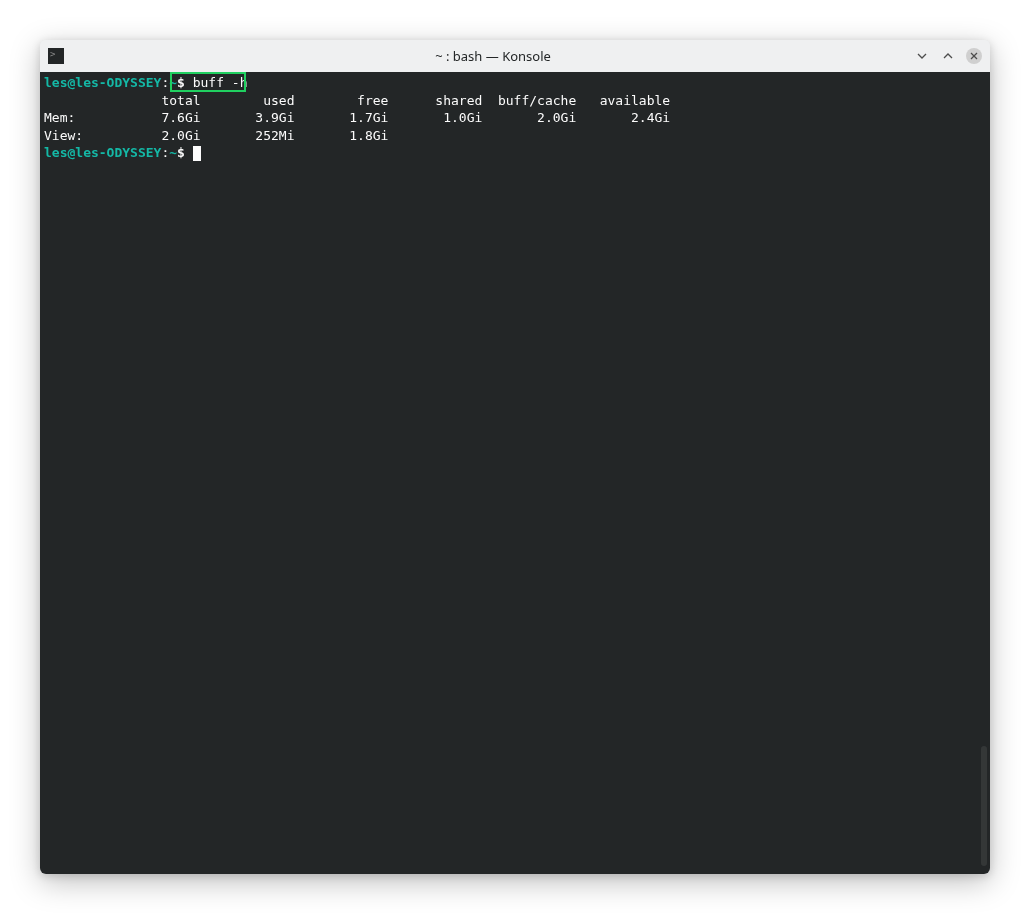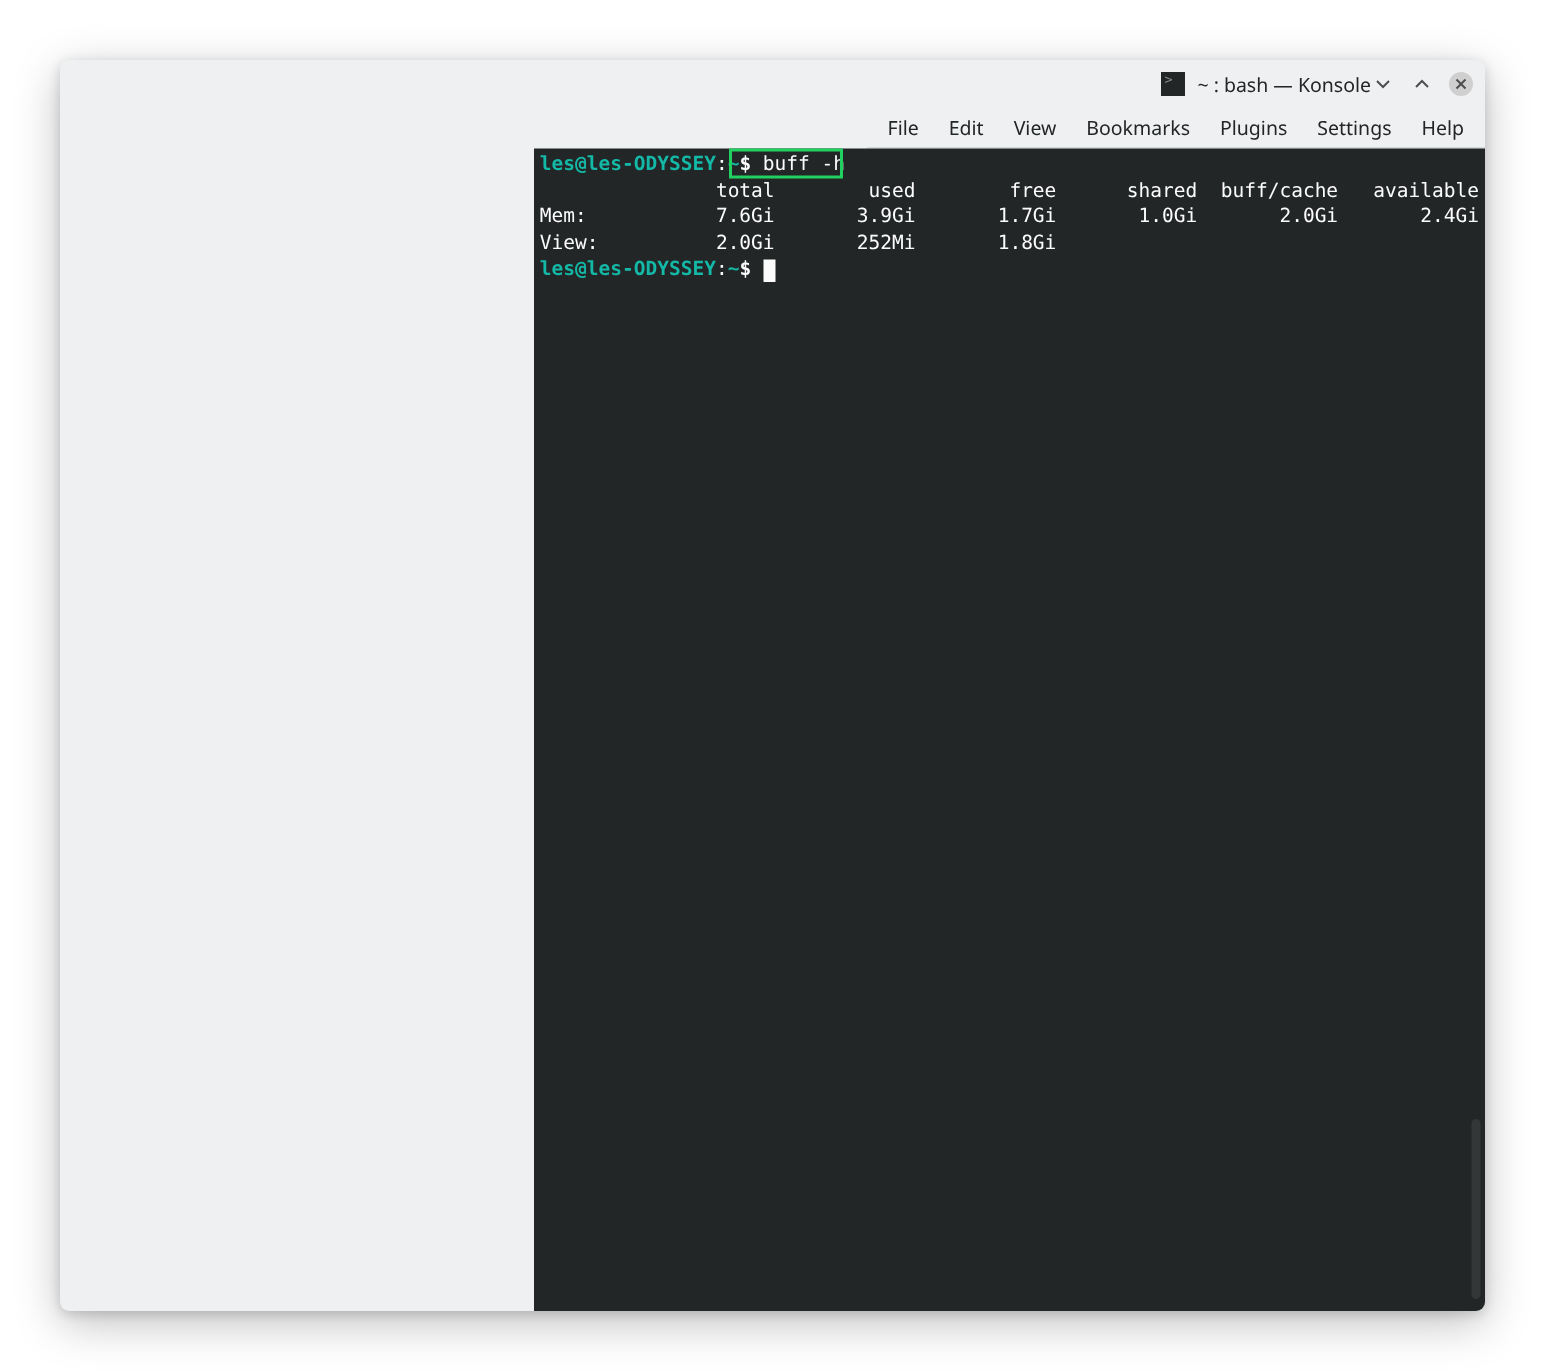--- a/index.html
+++ b/index.html
@@ -14,21 +14,20 @@
   }
   .window {
     width: 950px;
     height: 834px;
     background: #eff0f1;
     border-radius: 6px;
     box-shadow: 0 8px 30px rgba(0,0,0,0.25), 0 2px 8px rgba(0,0,0,0.15);
     display: flex;
     flex-direction: column;
     overflow: hidden;
-    align-items: flex-end;
   }
   .titlebar {
     height: 32px;
     background: #eff0f1;
     display: flex;
     align-items: center;
     padding: 0 8px;
     font-size: 13px;
     color: #232627;
   }
@@ -150,29 +149,20 @@
       </div>
       <div class="close-circle">
         <svg width="10" height="10" viewBox="0 0 10 10">
             <line x1="2" y1="2" x2="8" y2="8" stroke="#4d4d4d" stroke-width="1.3"></line>
             <line x1="8" y1="2" x2="2" y2="8" stroke="#4d4d4d" stroke-width="1.3"></line>
           </svg>
       </div>
     </div>
   </div>
 
-  <div class="menubar">
-    <div class="menu-item">File</div>
-    <div class="menu-item">Edit</div>
-    <div class="menu-item">View</div>
-    <div class="menu-item">Bookmarks</div>
-    <div class="menu-item">Plugins</div>
-    <div class="menu-item">Settings</div>
-    <div class="menu-item">Help</div>
-  </div>
 
   <div class="terminal" id="terminal-area"><span class="prompt">les@les-ODYSSEY</span><span class="plain">:</span><span class="prompt">~</span><span class="dollar">$ </span><span class="plain">buff -h</span>
 <span class="plain">               total        used        free      shared  buff/cache   available</span>
 <span class="plain">Mem:           7.6Gi       3.9Gi       1.7Gi       1.0Gi       2.0Gi       2.4Gi</span>
 <span class="plain">View:          2.0Gi       252Mi       1.8Gi                                    </span>
 <span class="prompt">les@les-ODYSSEY</span><span class="plain">:</span><span class="prompt">~</span><span class="dollar">$ </span><span class="cursor"></span><div class="highlight-box" style="left:130px; top:0px; width:76px; height:20px;"></div><div class="scrollbar-hint"></div></div>
 
 </div>
 
 </body></html>

